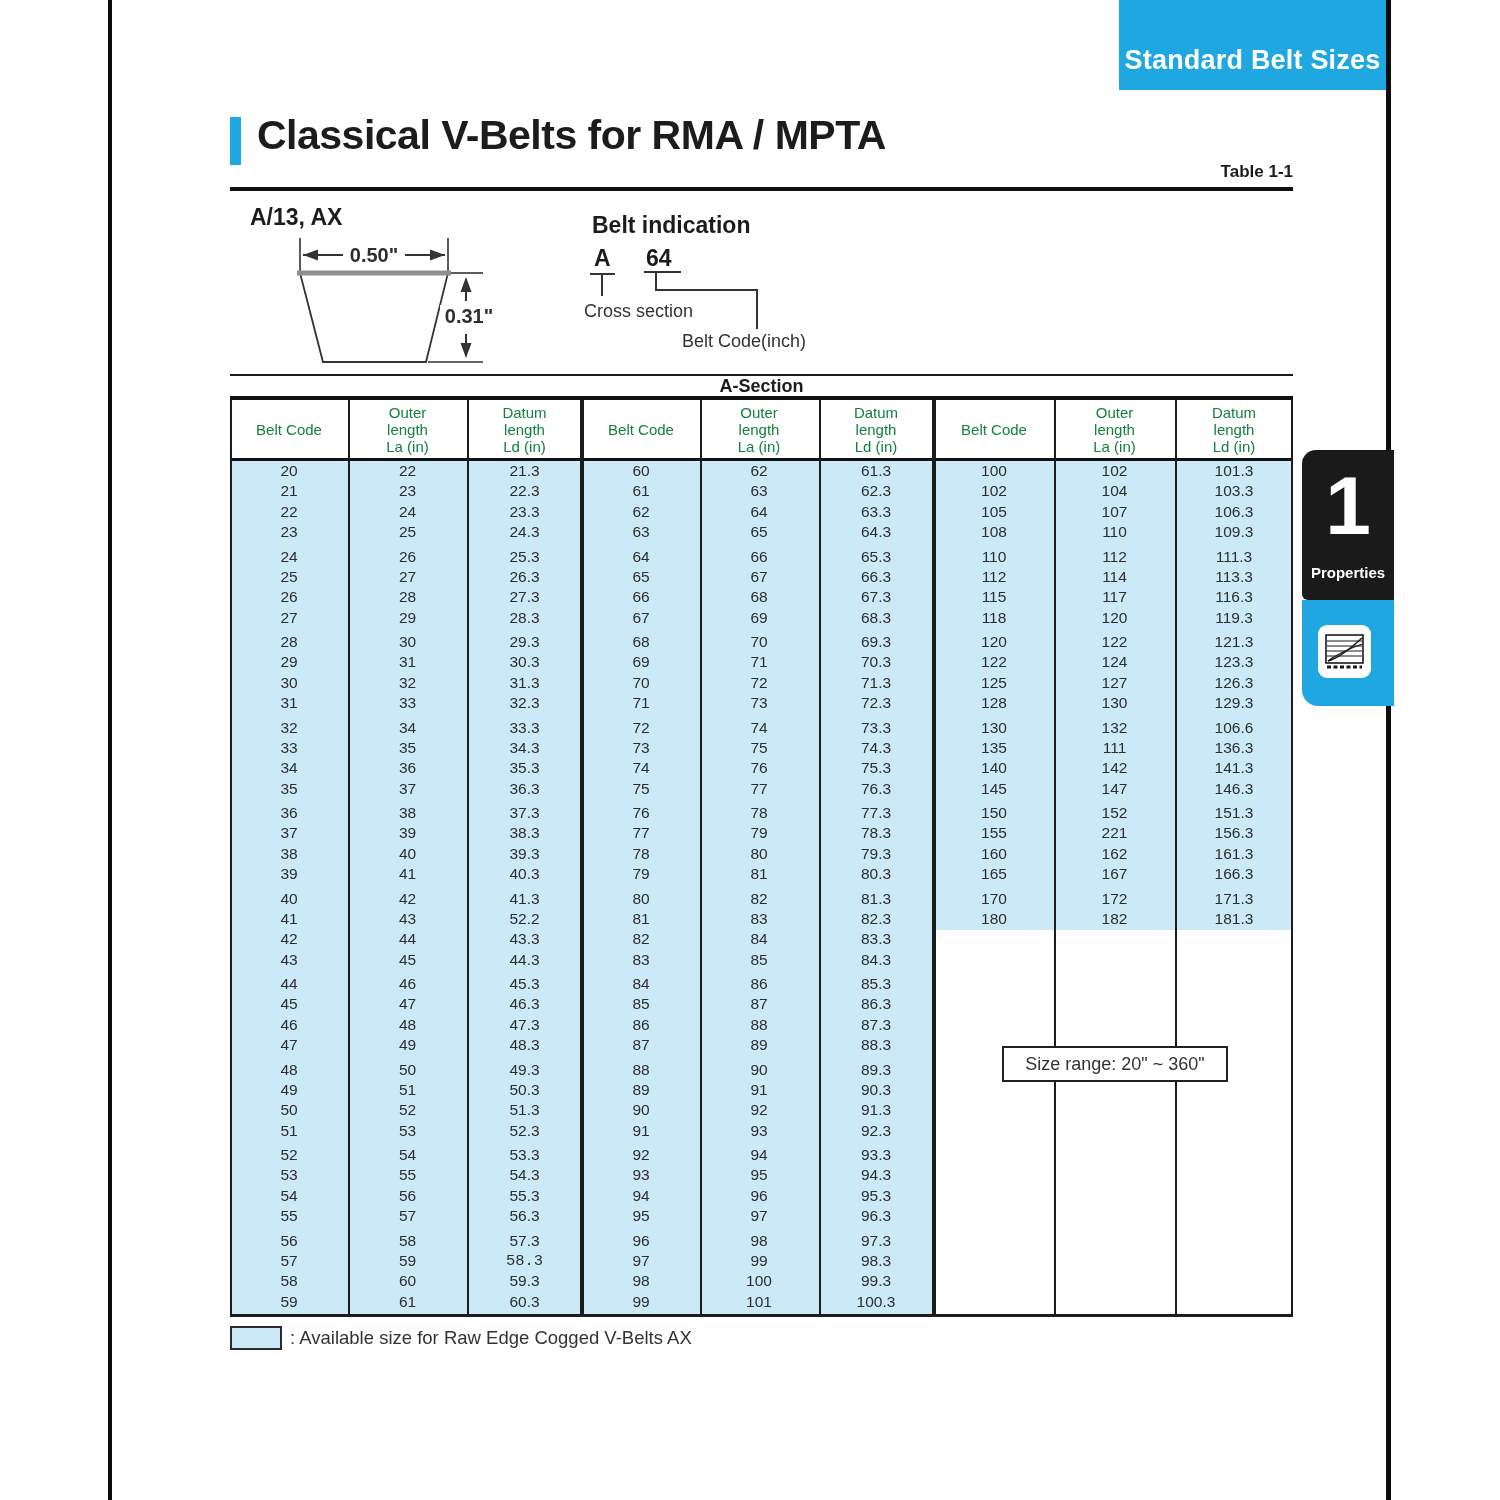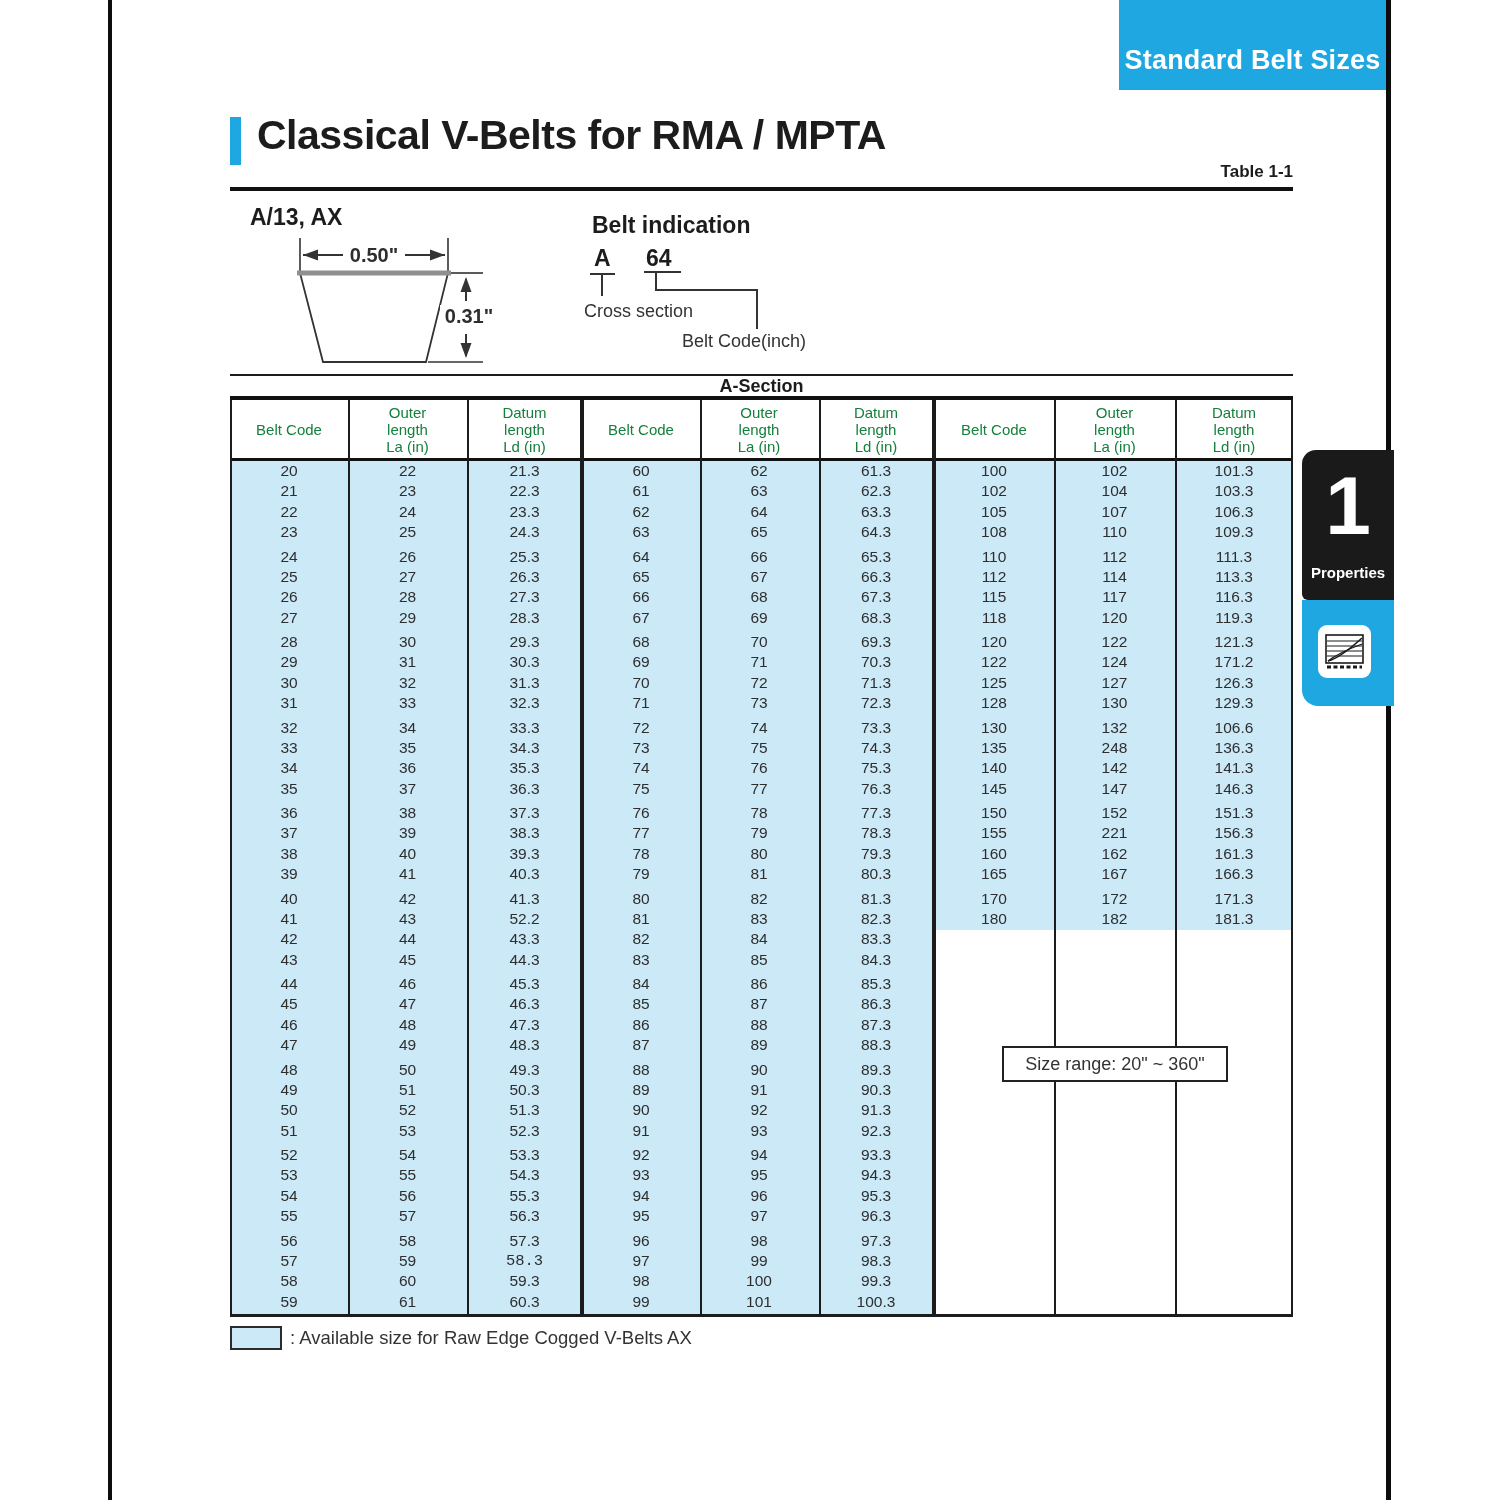--- a/index.html
+++ b/index.html
@@ -637,40 +637,40 @@
           <div class="tcell" style="width: 118px;">119.3</div>
         </div>
         <div class="trow block-start">
           <div class="tcell" style="width: 120px;">120</div>
           <div class="tcell" style="width: 121px;">122</div>
           <div class="tcell" style="width: 118px;">121.3</div>
         </div>
         <div class="trow">
           <div class="tcell" style="width: 120px;">122</div>
           <div class="tcell" style="width: 121px;">124</div>
-          <div class="tcell" style="width: 118px;">171.2</div>
+          <div class="tcell" style="width: 118px;">123.3</div>
         </div>
         <div class="trow">
           <div class="tcell" style="width: 120px;">125</div>
           <div class="tcell" style="width: 121px;">127</div>
           <div class="tcell" style="width: 118px;">126.3</div>
         </div>
         <div class="trow">
           <div class="tcell" style="width: 120px;">128</div>
           <div class="tcell" style="width: 121px;">130</div>
           <div class="tcell" style="width: 118px;">129.3</div>
         </div>
         <div class="trow block-start">
           <div class="tcell" style="width: 120px;">130</div>
           <div class="tcell" style="width: 121px;">132</div>
           <div class="tcell" style="width: 118px;">106.6</div>
         </div>
         <div class="trow">
           <div class="tcell" style="width: 120px;">135</div>
-          <div class="tcell" style="width: 121px;">248</div>
+          <div class="tcell" style="width: 121px;">111</div>
           <div class="tcell" style="width: 118px;">136.3</div>
         </div>
         <div class="trow">
           <div class="tcell" style="width: 120px;">140</div>
           <div class="tcell" style="width: 121px;">142</div>
           <div class="tcell" style="width: 118px;">141.3</div>
         </div>
         <div class="trow">
           <div class="tcell" style="width: 120px;">145</div>
           <div class="tcell" style="width: 121px;">147</div>

